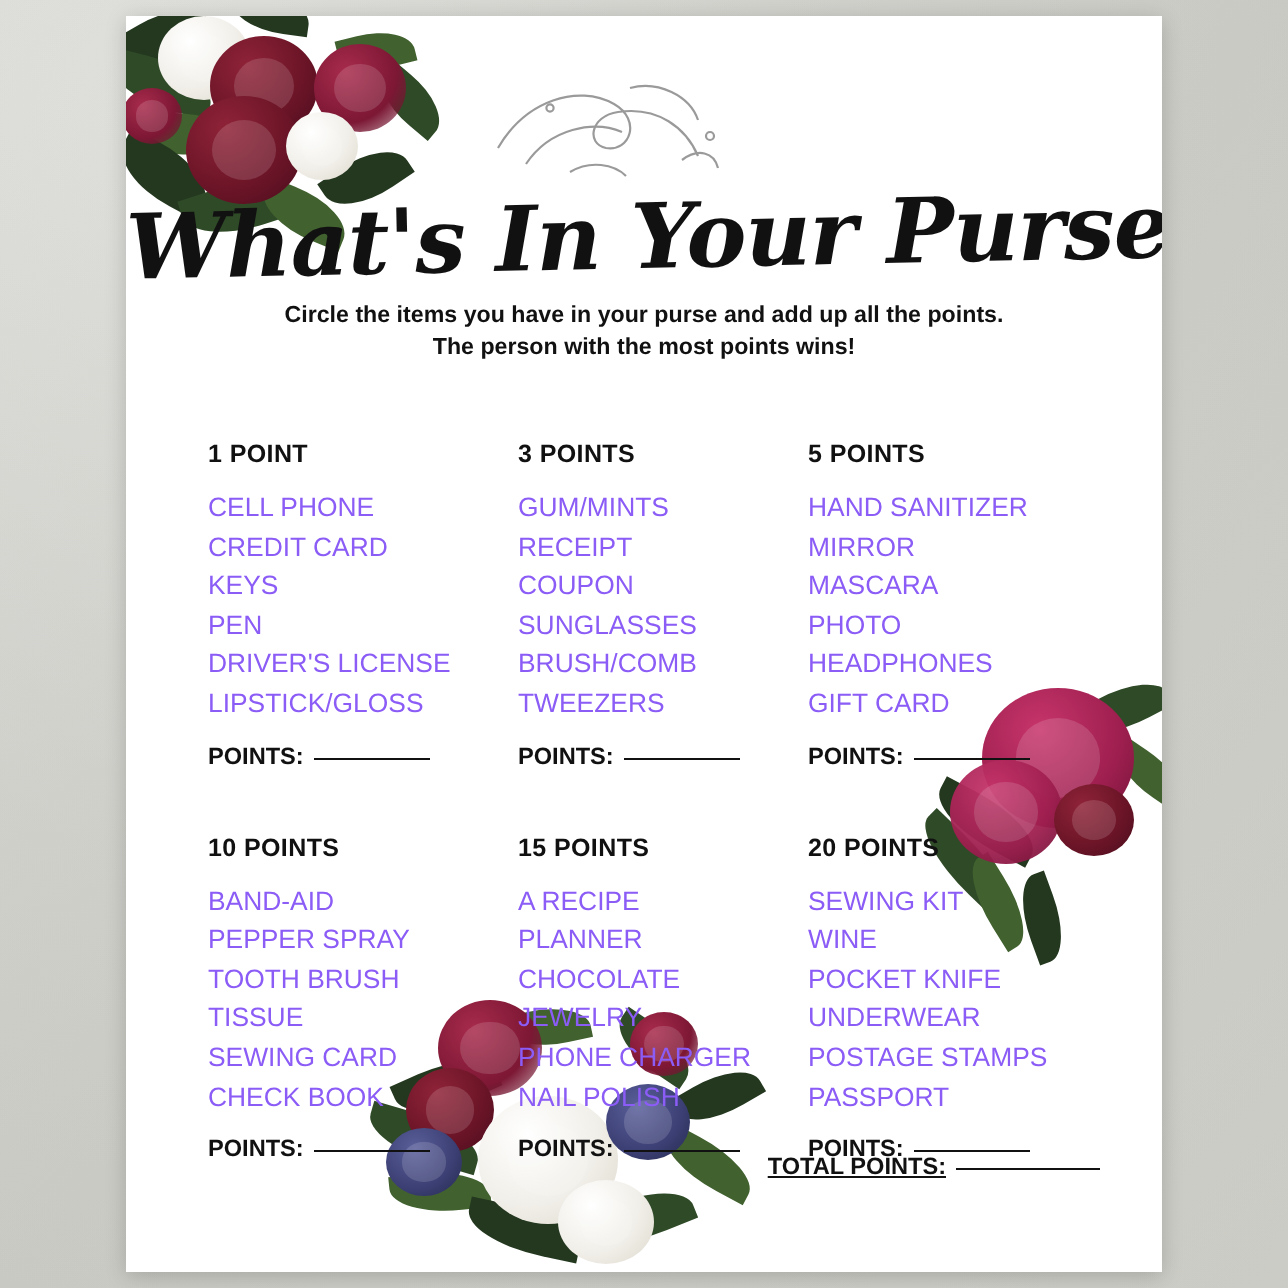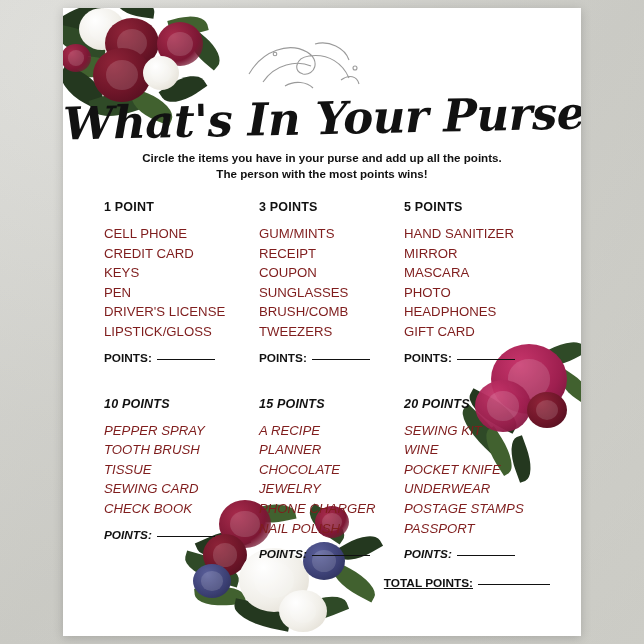--- a/index.html
+++ b/index.html
@@ -89,56 +89,56 @@
     line-height: 16px;
     color: #111111;
   }
 
   #grid {
     position: absolute;
     left: 41px;
     top: 192px;
     width: 446px;
   }
-  .row { display: flex; }
+  .row { display: flex; margin-top: 20px; }
   .col { width: 155px; }
   .col.c2 { width: 145px; }
   .col.c3 { width: 146px; }
 
   .col-head {
     font-family: "Liberation Sans", sans-serif;
     font-size: 12.5px;
     font-weight: bold;
     color: #111111;
     letter-spacing: 0.2px;
     margin-bottom: 10px;
   }
   .item {
     font-family: "Liberation Sans", sans-serif;
     font-size: 13.2px;
     line-height: 19.6px;
-    color: #7f1d1d;
+    color: #8b5cf6;
     white-space: nowrap;
   }
   .points-line {
     margin-top: 9px;
     font-family: "Liberation Sans", sans-serif;
     font-size: 11.8px;
     font-weight: bold;
     color: #111111;
     white-space: nowrap;
   }
   .points-line .blank {
     display: inline-block;
     width: 58px;
     border-bottom: 1.4px solid #111;
     margin-left: 5px;
     vertical-align: 2px;
   }
-  #row2 { margin-top: 32px; font-style: italic; }
+  #row2 { margin-top: 32px; }
 
   #total {
     position: absolute;
     left: 41px;
     top: 568px;
     width: 446px;
     text-align: right;
     font-family: "Liberation Sans", sans-serif;
     font-size: 11.8px;
     font-weight: bold;
@@ -274,20 +274,21 @@
           <span>POINTS:</span><span class="blank"></span>
         </div>
       </div>
 
     </div>
 
     <div class="row" id="row2">
 
       <div class="col">
         <div class="col-head">10 POINTS</div>
+        <div class="item">BAND-AID</div>
         <div class="item">PEPPER SPRAY</div>
         <div class="item">TOOTH BRUSH</div>
         <div class="item">TISSUE</div>
         <div class="item">SEWING CARD</div>
         <div class="item">CHECK BOOK</div>
         <div class="points-line">
           <span>POINTS:</span><span class="blank"></span>
         </div>
       </div>
 

